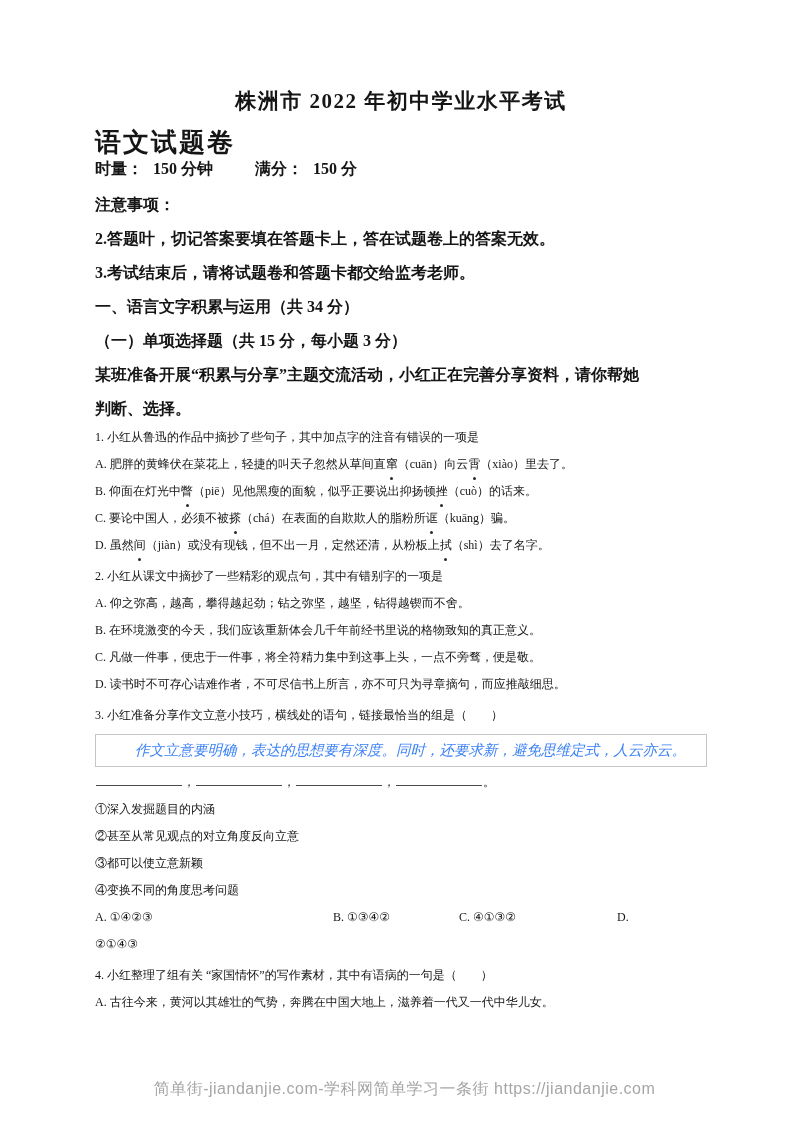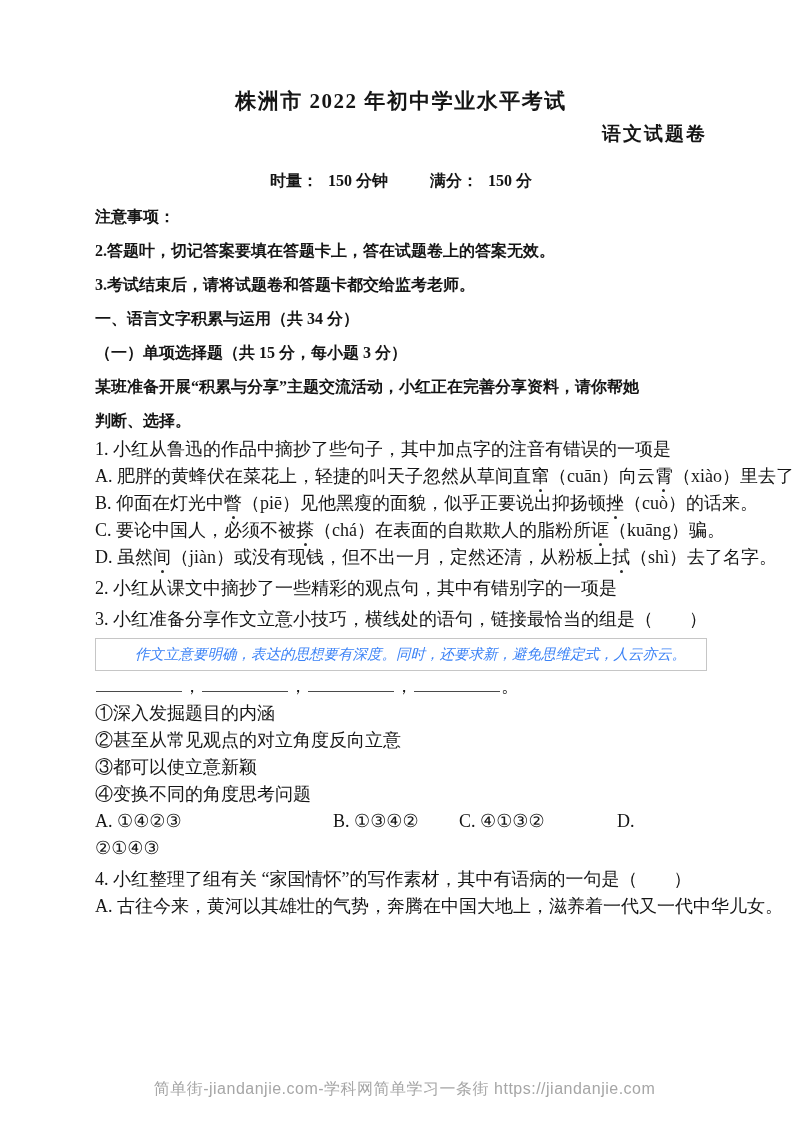--- a/index.html
+++ b/index.html
@@ -9,27 +9,27 @@
     background:#ffffff;
     font-family:"Liberation Serif","DejaVu Serif",serif;
     color:#151515;
     overflow:hidden;
   }
   .content{position:absolute;left:95px;width:612px;top:0;}
   .doc-title{
     padding-top:88px;text-align:center;
     font-size:21px;font-weight:bold;letter-spacing:1.5px;line-height:26px;
   }
-  .doc-subtitle{margin-top:7px;text-align:right;font-size:19px;font-weight:bold;line-height:26px;letter-spacing:2px;}
-  .doc-meta{margin-top:23px;text-align:center;font-size:16px;font-weight:bold;line-height:22px;}
+  .doc-subtitle{margin-top:16px;text-align:left;font-size:26px;font-weight:bold;line-height:26px;letter-spacing:2px;}
+  .doc-meta{margin-top:2px;text-align:left;font-size:16px;font-weight:bold;line-height:22px;}
   .doc-meta .meta-gap{display:inline-block;width:42px;}
   .doc-meta .val-gap{display:inline-block;width:10px;}
   .bold-line{margin-top:12px;font-size:16px;font-weight:bold;line-height:22px;white-space:nowrap;}
   .first-bold{margin-top:14px;}
-  .q-line{font-size:18px;line-height:27px;white-space:nowrap;}
+  .q-line{font-size:12px;line-height:27px;white-space:nowrap;}
   .stem{margin-top:4px;}
   .quote-box{
     margin:5px 0 2px 0;
     border:1px solid #c6c6c6;
     padding:5px 10px;
     font-size:14.5px;line-height:21px;
     font-style:italic;
     text-indent:2em;
     color:#3b82f6;
     white-space:nowrap;
@@ -84,20 +84,26 @@
 
     <div class="q-line stem">1. 小红从鲁迅的作品中摘抄了些句子，其中加点字的注音有错误的一项是</div>
     <div>
         <div class="q-line"><span>A.  肥胖的黄蜂伏在菜花上，轻捷的叫天子忽然从草间直</span><span class="em-dot">窜</span><span>（cuān）向云</span><span class="em-dot">霄</span><span>（xiào）里去了。</span></div>
         <div class="q-line"><span>B.  仰面在灯光中</span><span class="em-dot">瞥</span><span>（piē）见他黑瘦的面貌，似乎正要说出抑扬顿</span><span class="em-dot">挫</span><span>（cuò）的话来。</span></div>
         <div class="q-line"><span>C.  要论中国人，必须不被</span><span class="em-dot">搽</span><span>（chá）在表面的自欺欺人的脂粉所</span><span class="em-dot">诓</span><span>（kuāng）骗。</span></div>
         <div class="q-line"><span>D.  虽然</span><span class="em-dot">间</span><span>（jiàn）或没有现钱，但不出一月，定然还清，从粉板上</span><span class="em-dot">拭</span><span>（shì）去了名字。</span></div>
       </div>
 
     <div class="q-line stem">2. 小红从课文中摘抄了一些精彩的观点句，其中有错别字的一项是</div>
+    <div>
+        <div class="q-line">A.  仰之弥高，越高，攀得越起劲；钻之弥坚，越坚，钻得越锲而不舍。</div>
+        <div class="q-line">B.  在环境激变的今天，我们应该重新体会几千年前经书里说的格物致知的真正意义。</div>
+        <div class="q-line">C.  凡做一件事，便忠于一件事，将全符精力集中到这事上头，一点不旁骛，便是敬。</div>
+        <div class="q-line">D.  读书时不可存心诘难作者，不可尽信书上所言，亦不可只为寻章摘句，而应推敲细思。</div>
+      </div>
 
     <div class="q-line stem">3. 小红准备分享作文立意小技巧，横线处的语句，链接最恰当的组是（　　）</div>
     <div class="quote-box">作文立意要明确，表达的思想要有深度。同时，还要求新，避免思维定式，人云亦云。</div>
     <div class="q-line blanks-line"><span class="blank"></span><span>，</span><span class="blank"></span><span>，</span><span class="blank"></span><span>，</span><span class="blank"></span><span>。</span></div>
     <div>
         <div class="q-line">①深入发掘题目的内涵</div>
         <div class="q-line">②甚至从常见观点的对立角度反向立意</div>
         <div class="q-line">③都可以使立意新颖</div>
         <div class="q-line">④变换不同的角度思考问题</div>
       </div>

